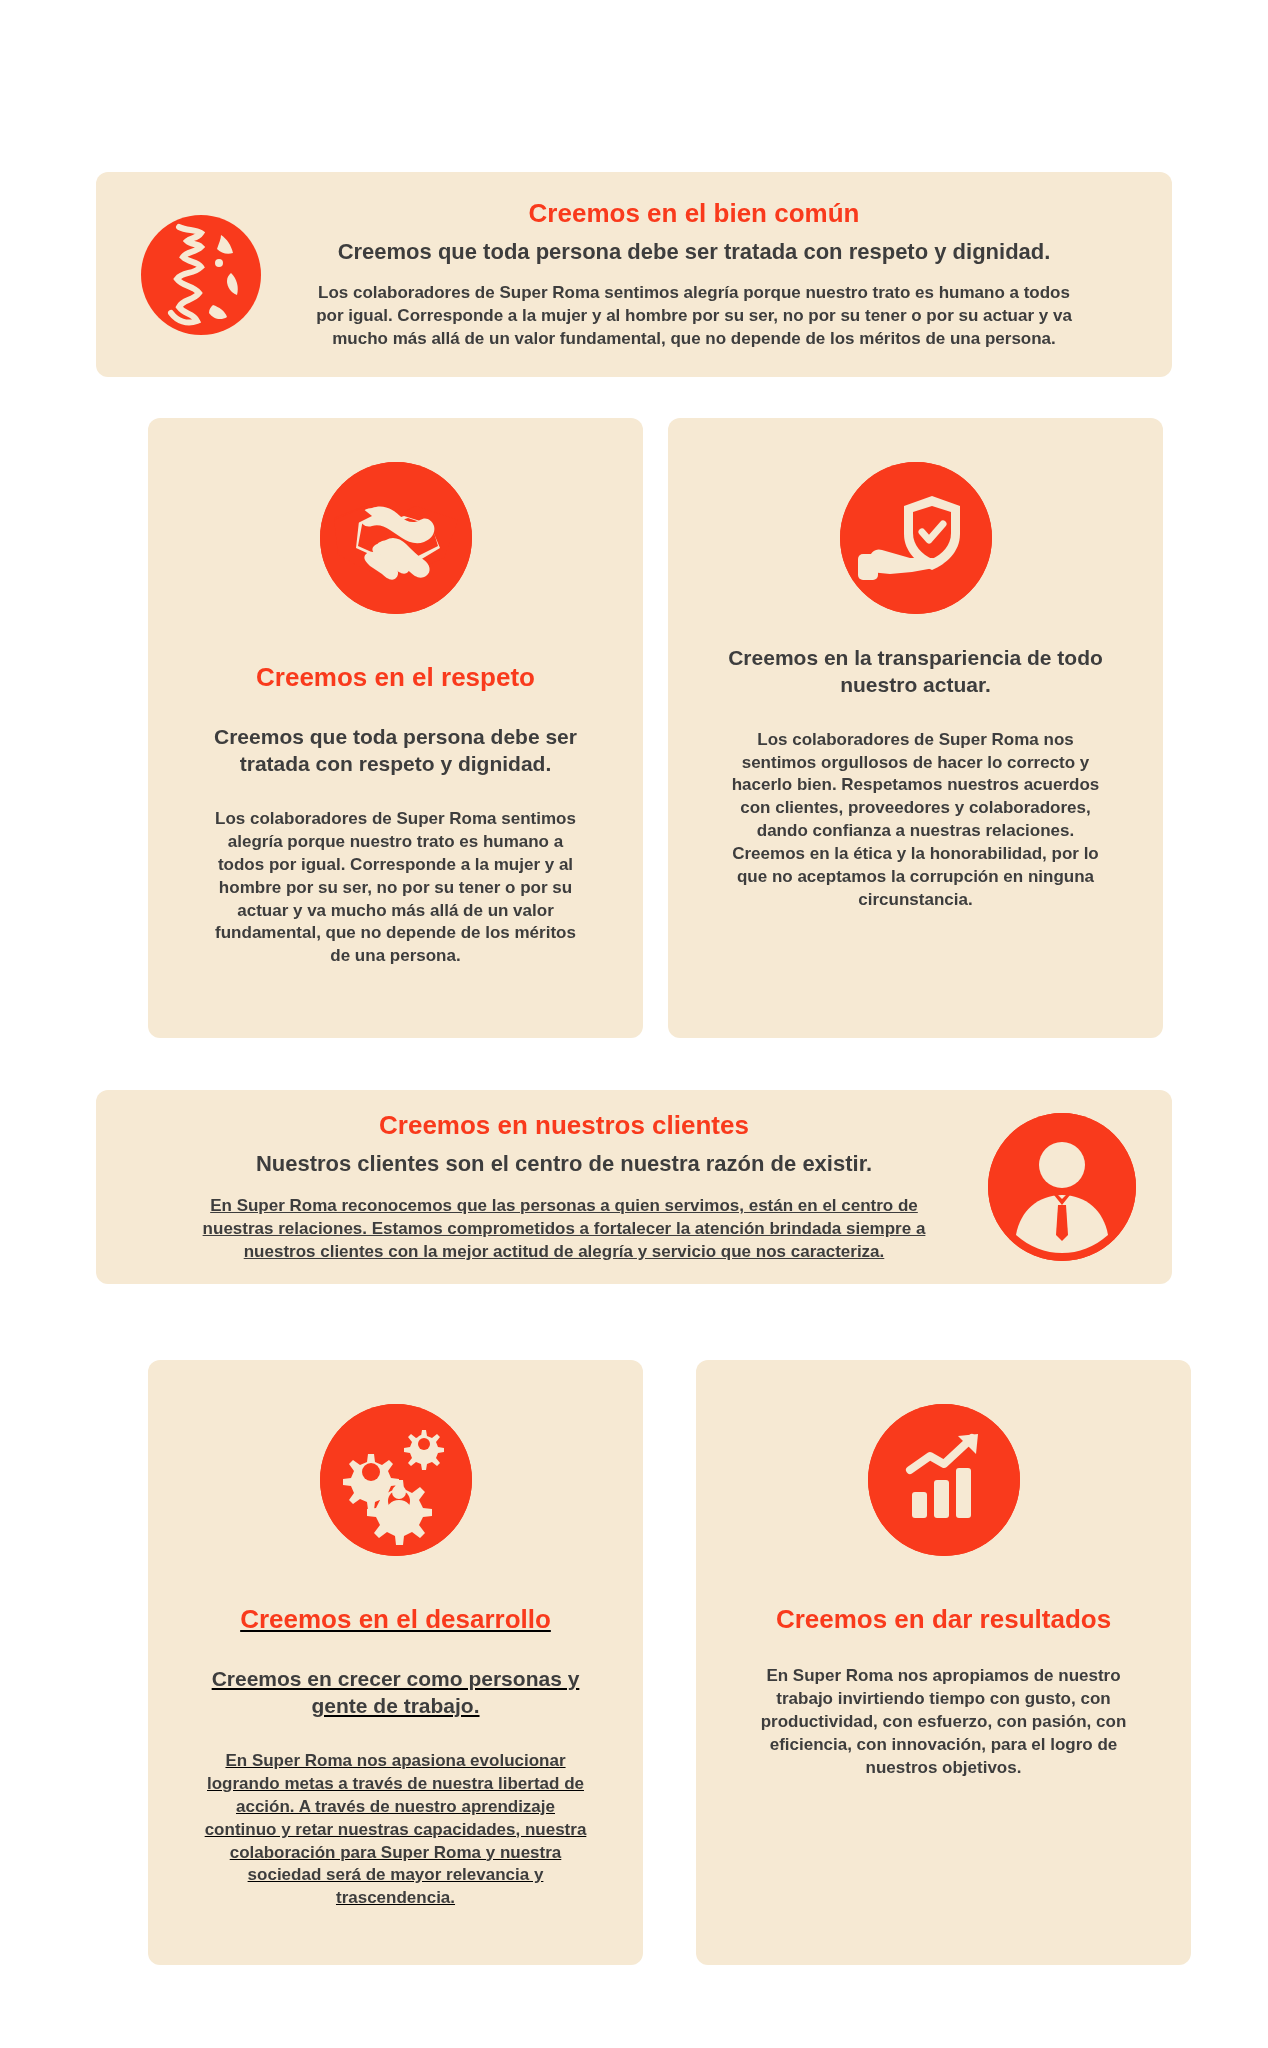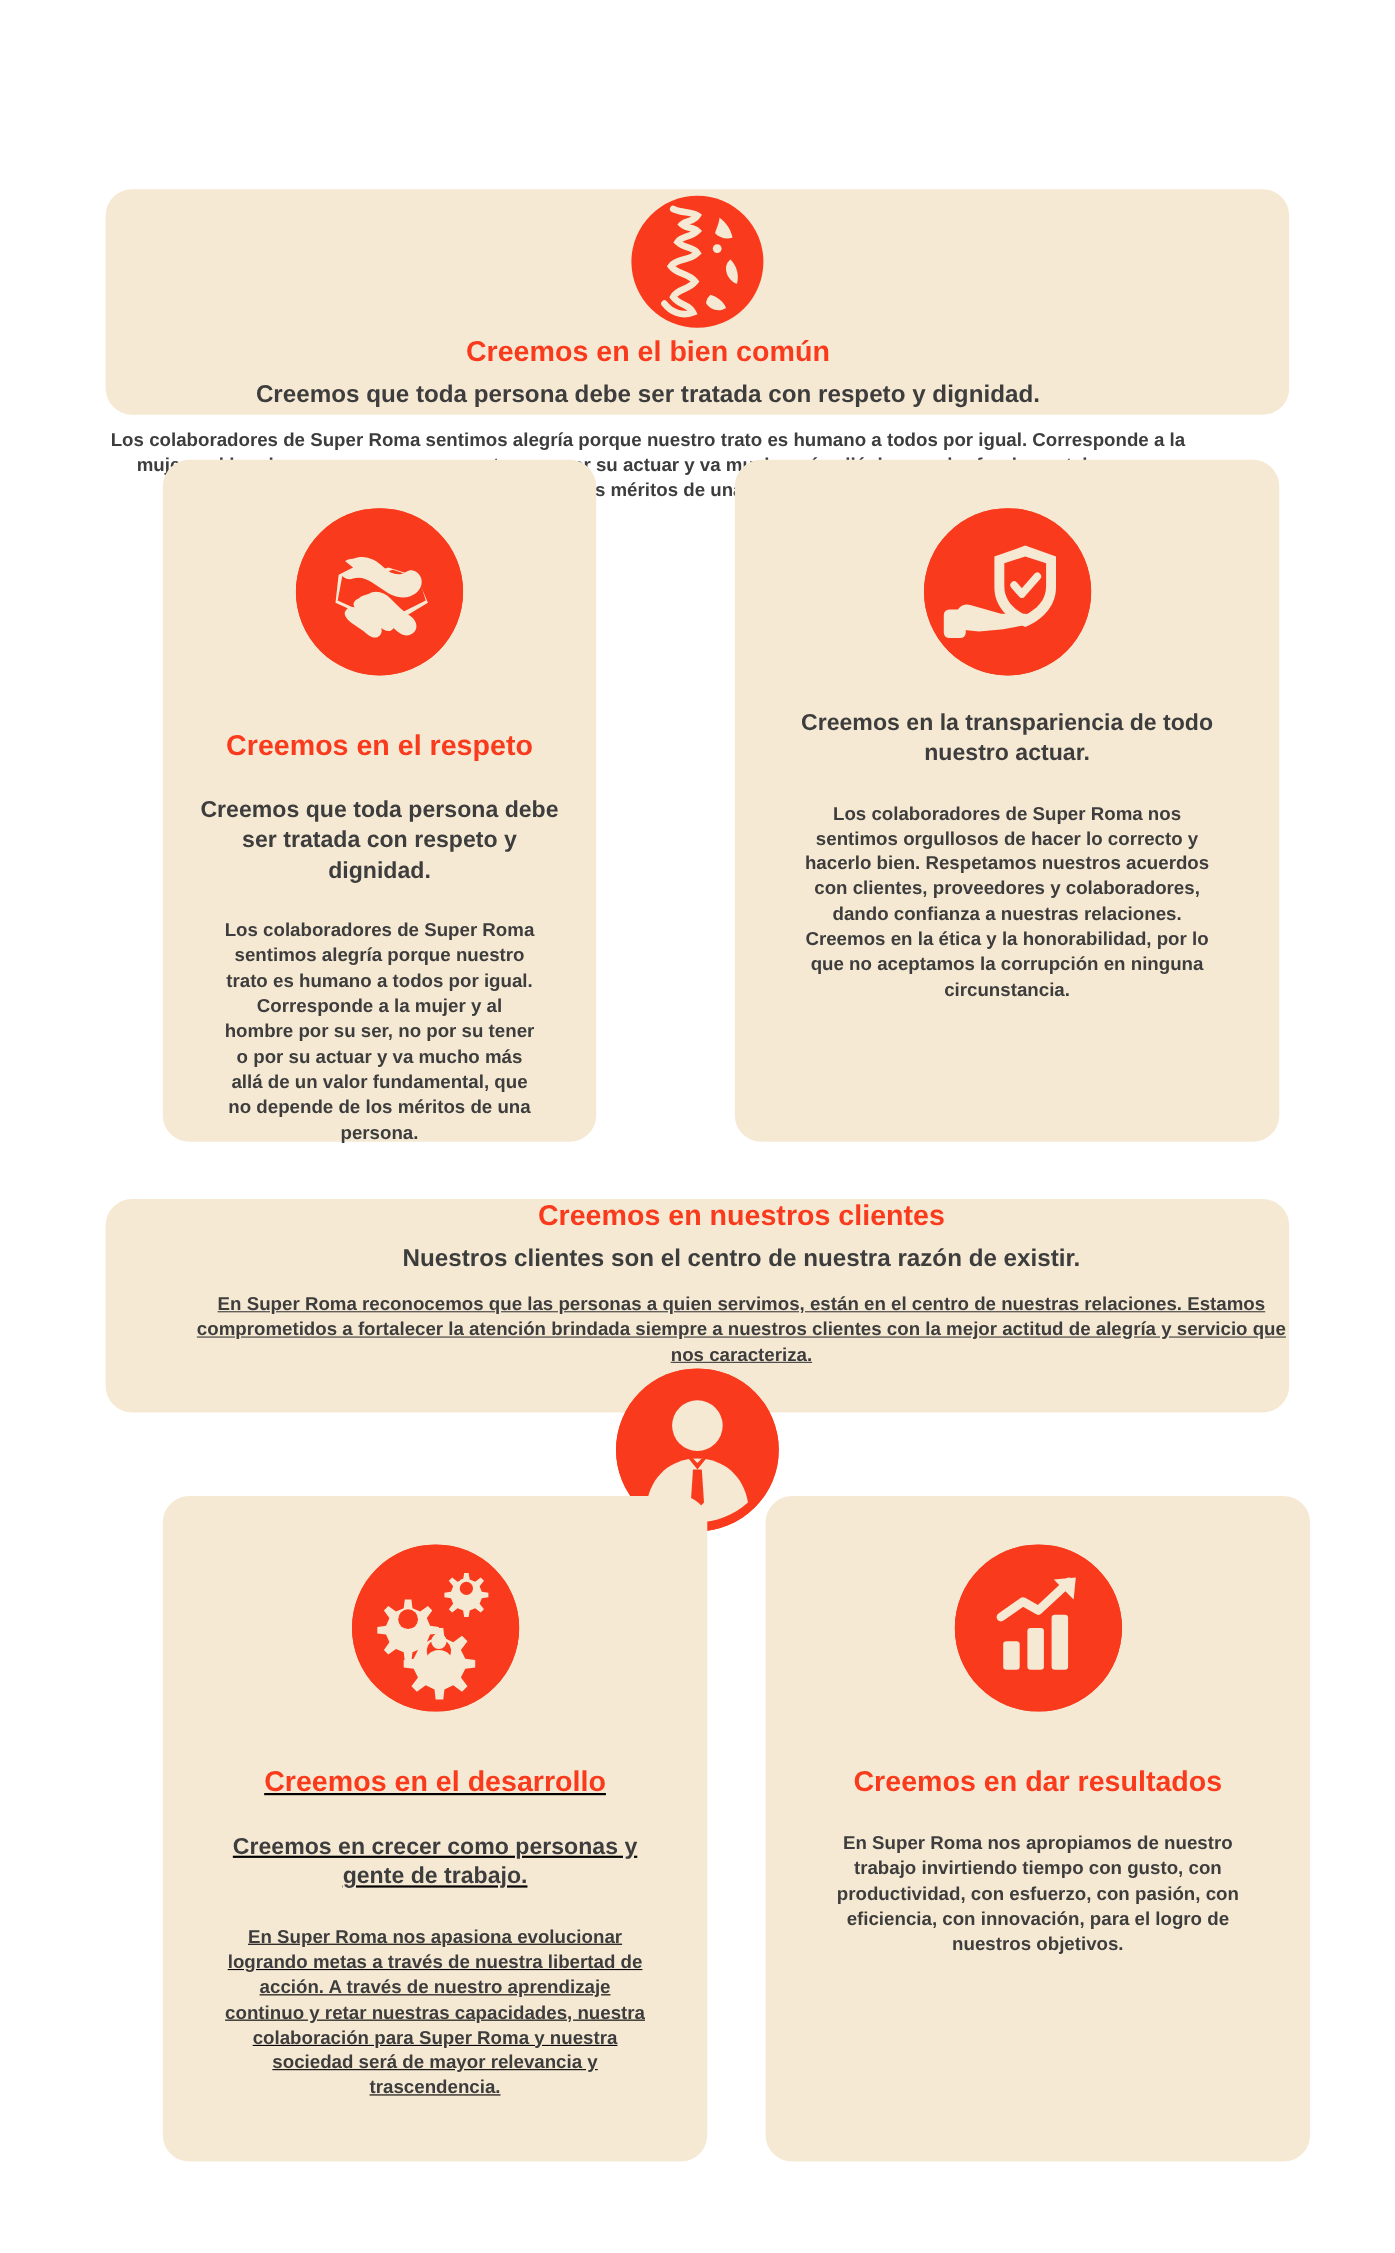--- a/index.html
+++ b/index.html
@@ -24,23 +24,22 @@
     font-size: 53px;
     font-weight: bold;
     letter-spacing: 0.5px;
     padding-top: 30px;
     line-height: 1.05;
   }
 
   
   .card {
     background: #f6e9d3;
-    border-radius: 24px;
+    border-radius: 12px;
     position: absolute;
-    flex-direction: column;
   }
 
   
   .card-title {
     color: #f93a1c;
     font-weight: bold;
     text-align: center;
     line-height: 1.2;
   }
   .card-sub {
@@ -75,21 +74,21 @@
   #card-bien-comun .icon-wrap {
     width: 210px; display: flex; align-items: center; justify-content: center;
   }
   #card-bien-comun .txt-wrap { flex: 1; padding-right: 90px; }
   #card-bien-comun .card-title { font-size: 26px; margin-bottom: 9px; }
   #card-bien-comun .card-sub   { font-size: 22px; margin-bottom: 16px; }
   #card-bien-comun .card-body  { font-size: 17px; }
 
   
   #card-respeto {
-    left: 148px; top: 418px; width: 394px; height: 620px;
+    left: 148px; top: 418px; width: 495px; height: 620px;
   }
   #card-transparencia {
     left: 668px; top: 418px; width: 495px; height: 620px;
   }
   .col-card .icon-wrap {
     display: flex; justify-content: center; padding-top: 44px;
   }
   .col-card .card-title { font-size: 26px; margin-top: 48px; }
   .col-card .card-sub   { font-size: 21px; margin-top: 30px; padding: 0 34px; }
   .col-card .card-body  { font-size: 17px; margin-top: 30px; padding: 0 56px; }

